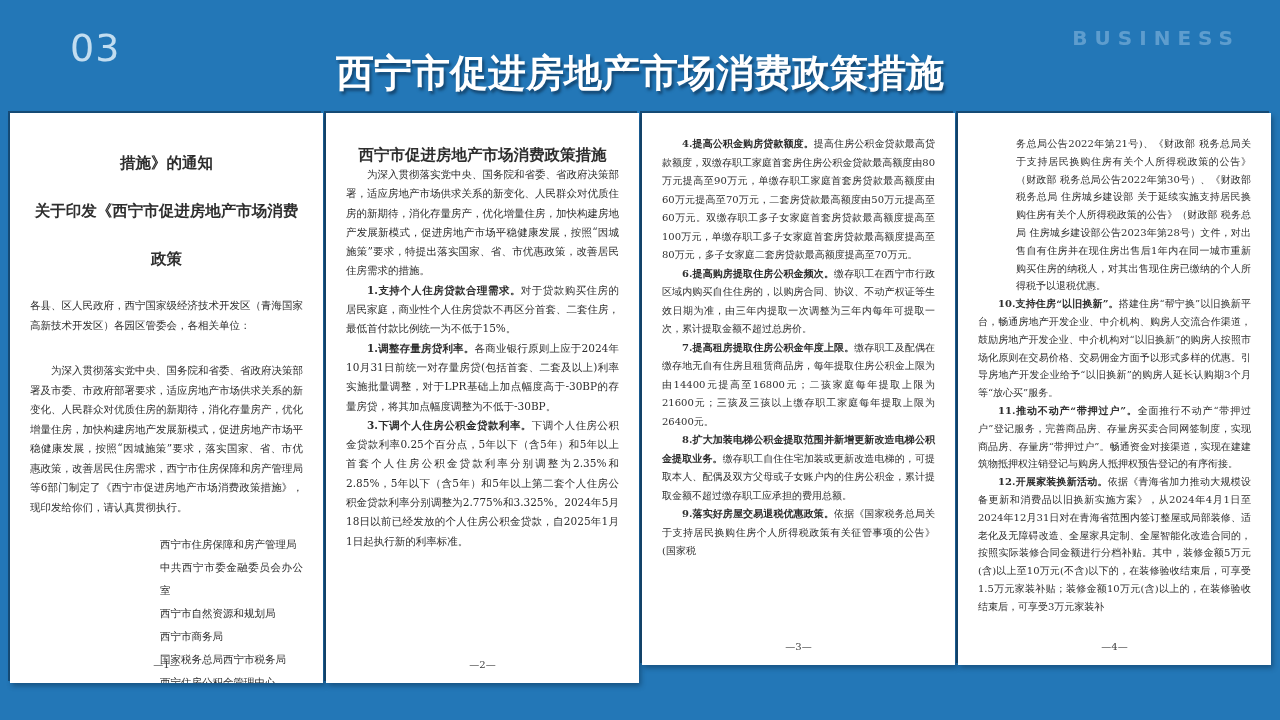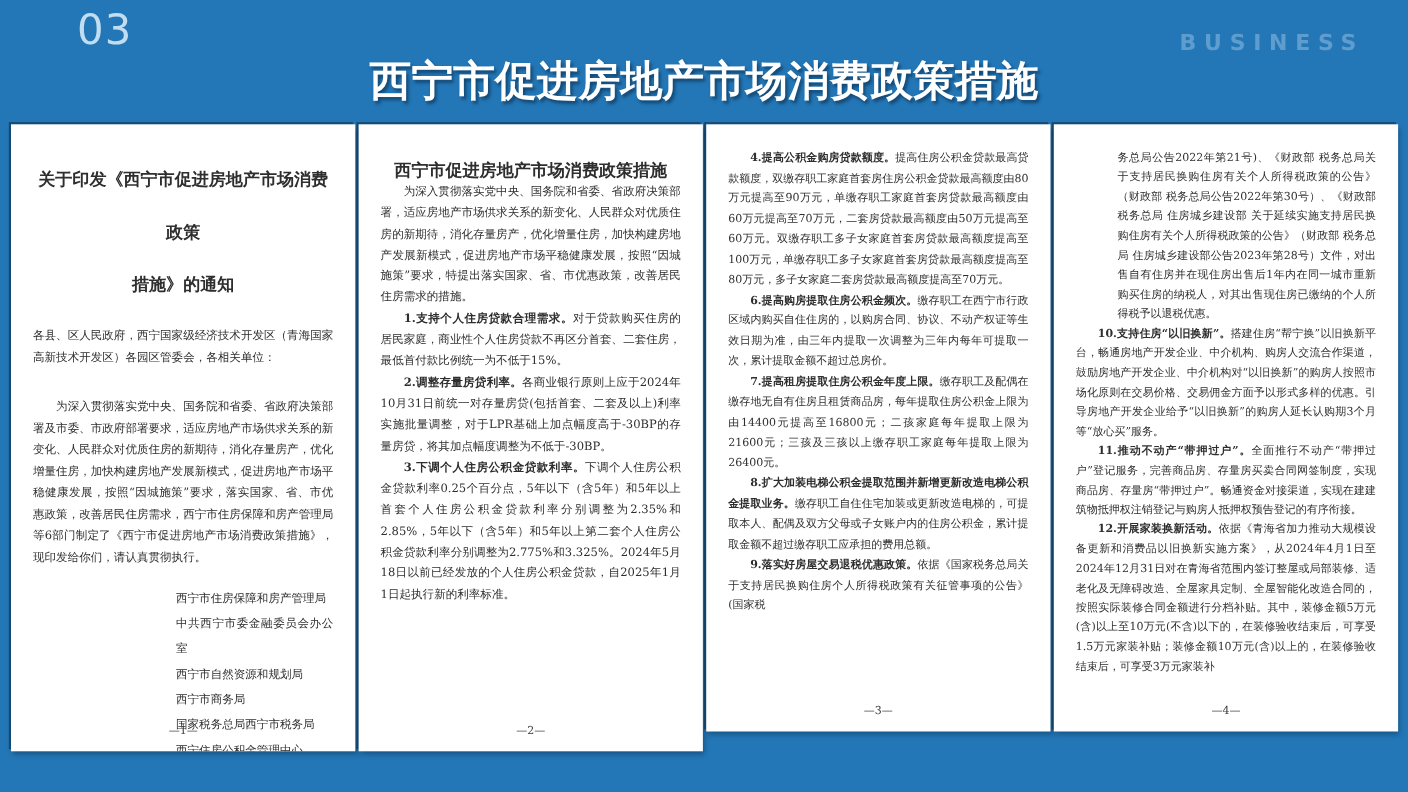--- a/index.html
+++ b/index.html
@@ -2,21 +2,21 @@
 <html><head>
 <meta charset="utf-8">
 <style>
   html,body{margin:0;padding:0;}
   body{
     width:1280px;height:720px;overflow:hidden;position:relative;
     background:#2377b7;
     font-family:"DejaVu Serif","Liberation Serif",serif;
   }
   .slide-number{
-    position:absolute;left:70px;top:5px;
+    position:absolute;left:70px;top:26px;
     font-family:"DejaVu Sans","Liberation Sans",sans-serif;
     font-size:38px;color:rgba(222,239,250,0.85);letter-spacing:1px;
   }
   .watermark{
     position:absolute;right:40px;top:26px;
     font-family:"DejaVu Sans","Liberation Sans",sans-serif;
     font-size:20px;font-weight:bold;letter-spacing:7px;
     color:rgba(205,230,248,0.35);
   }
   .slide-title{
@@ -62,42 +62,42 @@
 <body>
 
 <div class="slide-number">03</div>
 <div class="watermark">BUSINESS</div>
 <div class="slide-title">西宁市促进房地产市场消费政策措施</div>
 
 <div class="pages">
 
   <div class="page page-tall page1">
     <div class="doc-title p1-title">
+      <div>措施》的通知</div>
       <div>关于印发《西宁市促进房地产市场消费政策</div>
-      <div>措施》的通知</div>
     </div>
     <p class="salutation">各县、区人民政府，西宁国家级经济技术开发区（青海国家高新技术开发区）各园区管委会，各相关单位：</p>
     <p class="body-par">为深入贯彻落实党中央、国务院和省委、省政府决策部署及市委、市政府部署要求，适应房地产市场供求关系的新变化、人民群众对优质住房的新期待，消化存量房产，优化增量住房，加快构建房地产发展新模式，促进房地产市场平稳健康发展，按照“因城施策”要求，落实国家、省、市优惠政策，改善居民住房需求，西宁市住房保障和房产管理局等6部门制定了《西宁市促进房地产市场消费政策措施》，现印发给你们，请认真贯彻执行。</p>
     <div class="signers">
       <div>西宁市住房保障和房产管理局</div>
       <div>中共西宁市委金融委员会办公室</div>
       <div>西宁市自然资源和规划局</div>
       <div>西宁市商务局</div>
       <div>国家税务总局西宁市税务局</div>
       <div>西宁住房公积金管理中心</div>
     </div>
 
     <div class="page-no">—1—</div>
   </div>
 
   <div class="page page-tall page2">
     <div class="doc-title p2-title">西宁市促进房地产市场消费政策措施</div>
     <p class="intro">为深入贯彻落实党中央、国务院和省委、省政府决策部署，适应房地产市场供求关系的新变化、人民群众对优质住房的新期待，消化存量房产，优化增量住房，加快构建房地产发展新模式，促进房地产市场平稳健康发展，按照“因城施策”要求，特提出落实国家、省、市优惠政策，改善居民住房需求的措施。</p>
     <p class="item"><b class="lead">1.支持个人住房贷款合理需求。</b><span>对于贷款购买住房的居民家庭，商业性个人住房贷款不再区分首套、二套住房，最低首付款比例统一为不低于15%。</span></p>
-    <p class="item"><b class="lead">2.调整存量房贷利率。</b><span>各商业银行原则上应于2024年10月31日前统一对存量房贷(包括首套、二套及以上)利率实施批量调整，对于LPR基础上加点幅度高于-30BP的存量房贷，将其加点幅度调整为不低于-30BP。</span></p>
+    <p class="item"><b class="lead">1.调整存量房贷利率。</b><span>各商业银行原则上应于2024年10月31日前统一对存量房贷(包括首套、二套及以上)利率实施批量调整，对于LPR基础上加点幅度高于-30BP的存量房贷，将其加点幅度调整为不低于-30BP。</span></p>
     <p class="item"><b class="lead">3.下调个人住房公积金贷款利率。</b><span>下调个人住房公积金贷款利率0.25个百分点，5年以下（含5年）和5年以上首套个人住房公积金贷款利率分别调整为2.35%和2.85%，5年以下（含5年）和5年以上第二套个人住房公积金贷款利率分别调整为2.775%和3.325%。2024年5月18日以前已经发放的个人住房公积金贷款，自2025年1月1日起执行新的利率标准。</span></p>
     <div class="page-no">—2—</div>
   </div>
 
   <div class="page page-short page3">
     <div class="items">
       <p class="item"><b class="lead">4.提高公积金购房贷款额度。</b><span>提高住房公积金贷款最高贷款额度，双缴存职工家庭首套房住房公积金贷款最高额度由80万元提高至90万元，单缴存职工家庭首套房贷款最高额度由60万元提高至70万元，二套房贷款最高额度由50万元提高至60万元。双缴存职工多子女家庭首套房贷款最高额度提高至100万元，单缴存职工多子女家庭首套房贷款最高额度提高至80万元，多子女家庭二套房贷款最高额度提高至70万元。</span></p>
       <p class="item"><b class="lead">6.提高购房提取住房公积金频次。</b><span>缴存职工在西宁市行政区域内购买自住住房的，以购房合同、协议、不动产权证等生效日期为准，由三年内提取一次调整为三年内每年可提取一次，累计提取金额不超过总房价。</span></p>
       <p class="item"><b class="lead">7.提高租房提取住房公积金年度上限。</b><span>缴存职工及配偶在缴存地无自有住房且租赁商品房，每年提取住房公积金上限为由14400元提高至16800元；二孩家庭每年提取上限为21600元；三孩及三孩以上缴存职工家庭每年提取上限为26400元。</span></p>
       <p class="item"><b class="lead">8.扩大加装电梯公积金提取范围并新增更新改造电梯公积金提取业务。</b><span>缴存职工自住住宅加装或更新改造电梯的，可提取本人、配偶及双方父母或子女账户内的住房公积金，累计提取金额不超过缴存职工应承担的费用总额。</span></p>

